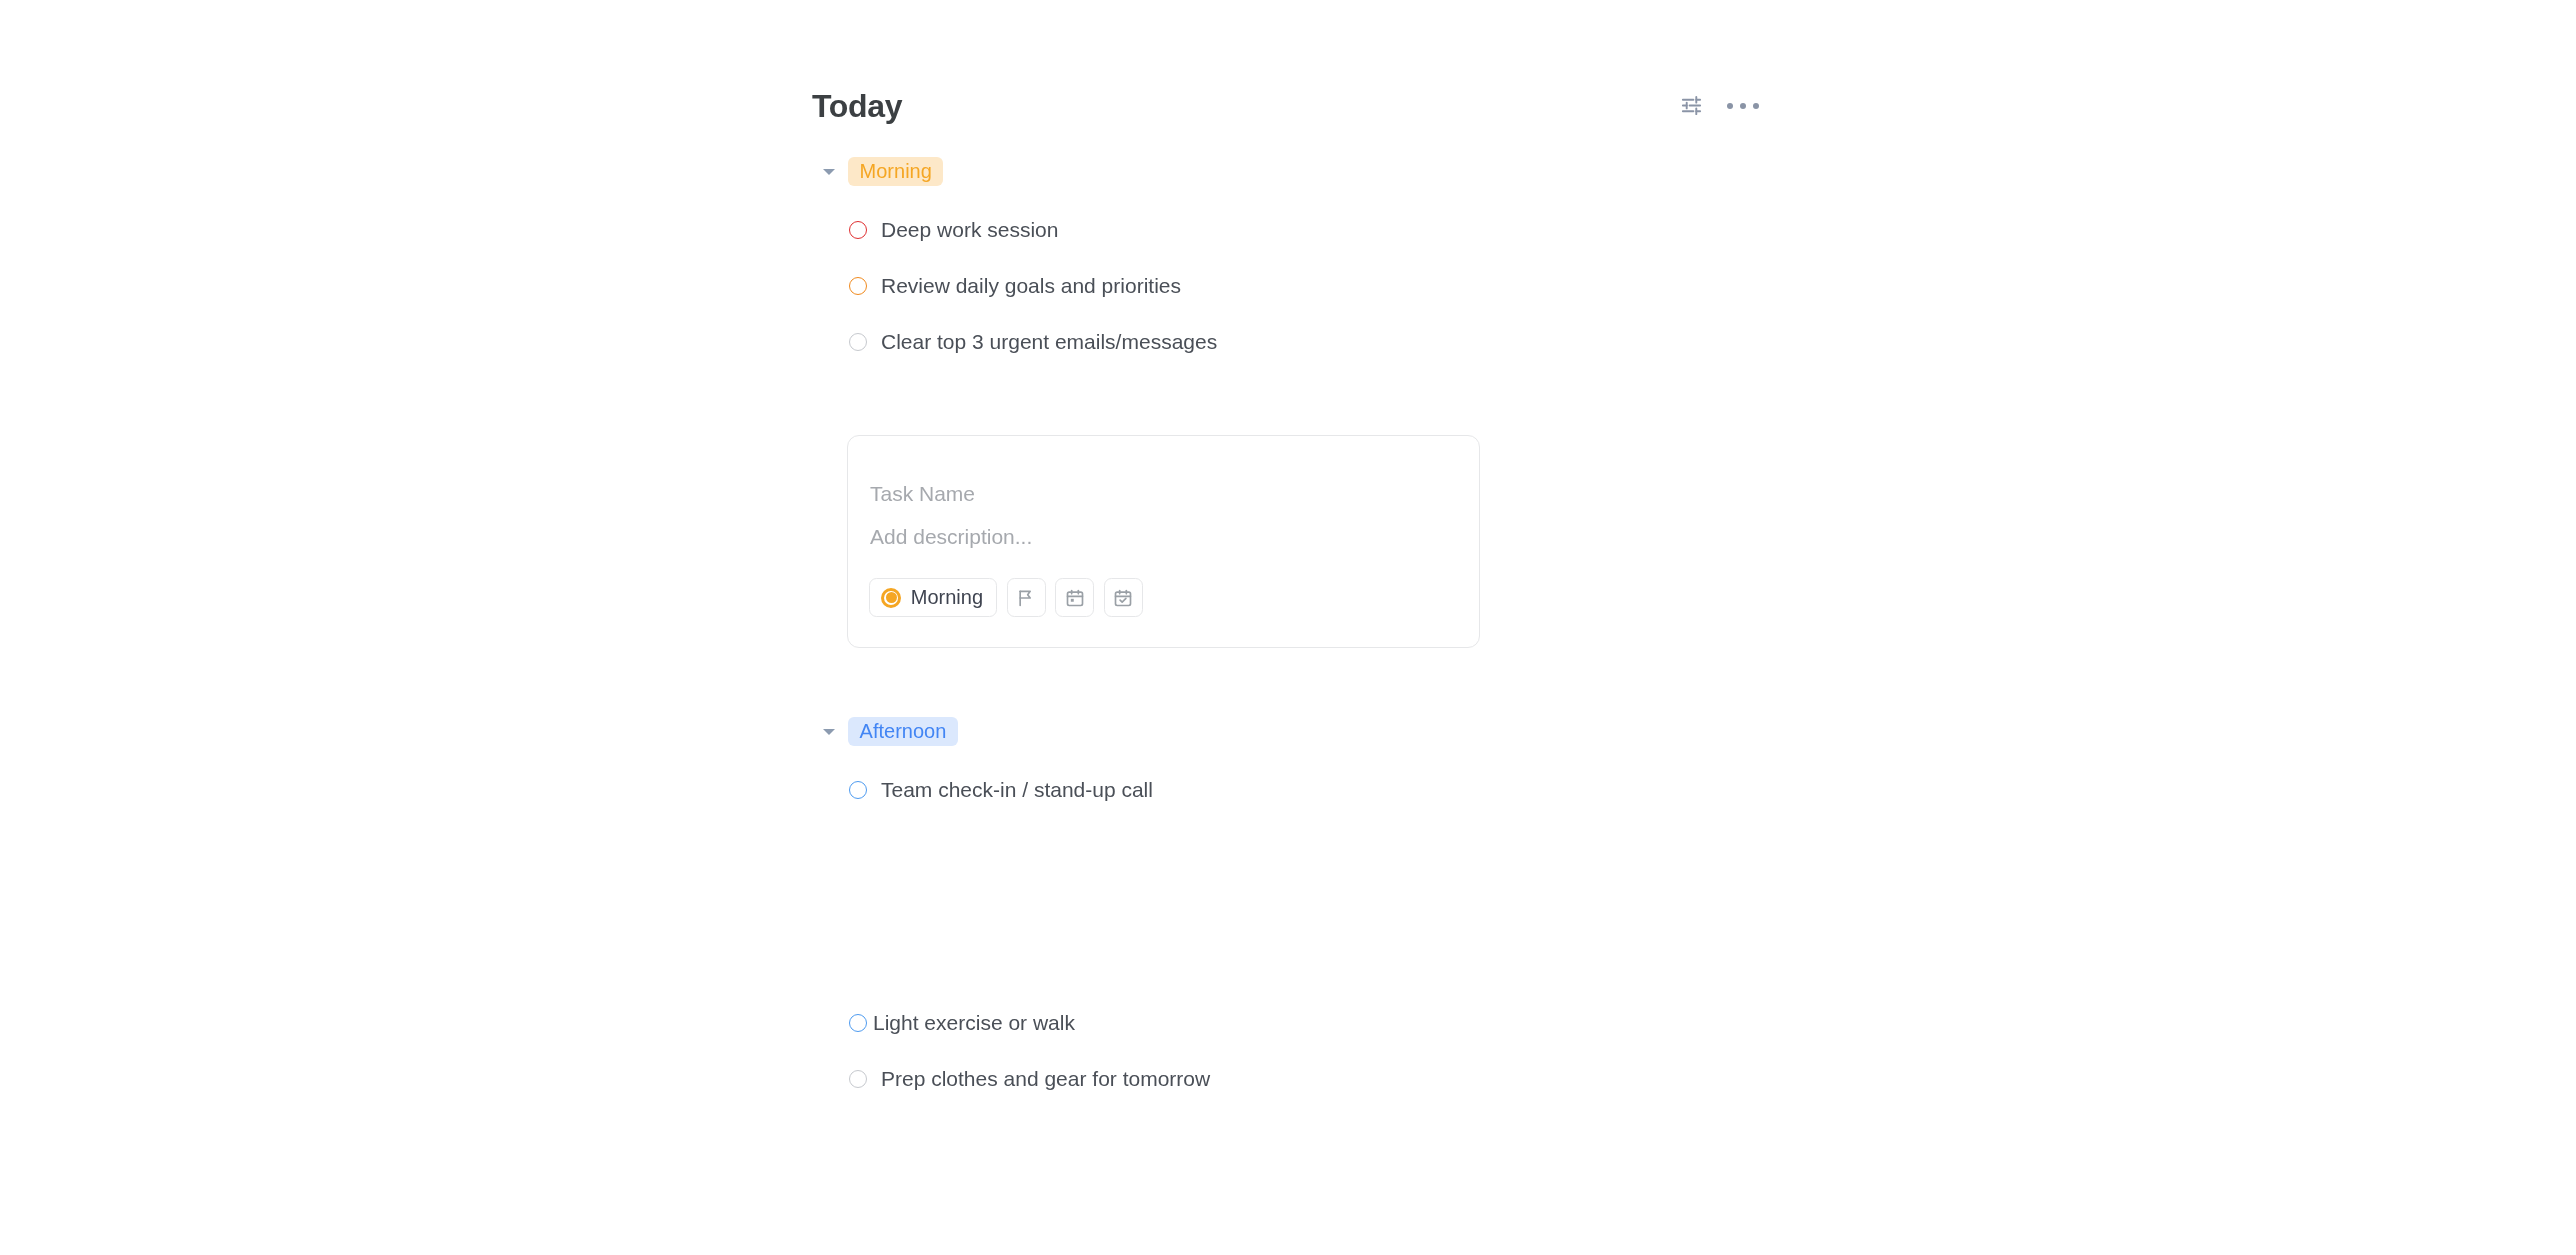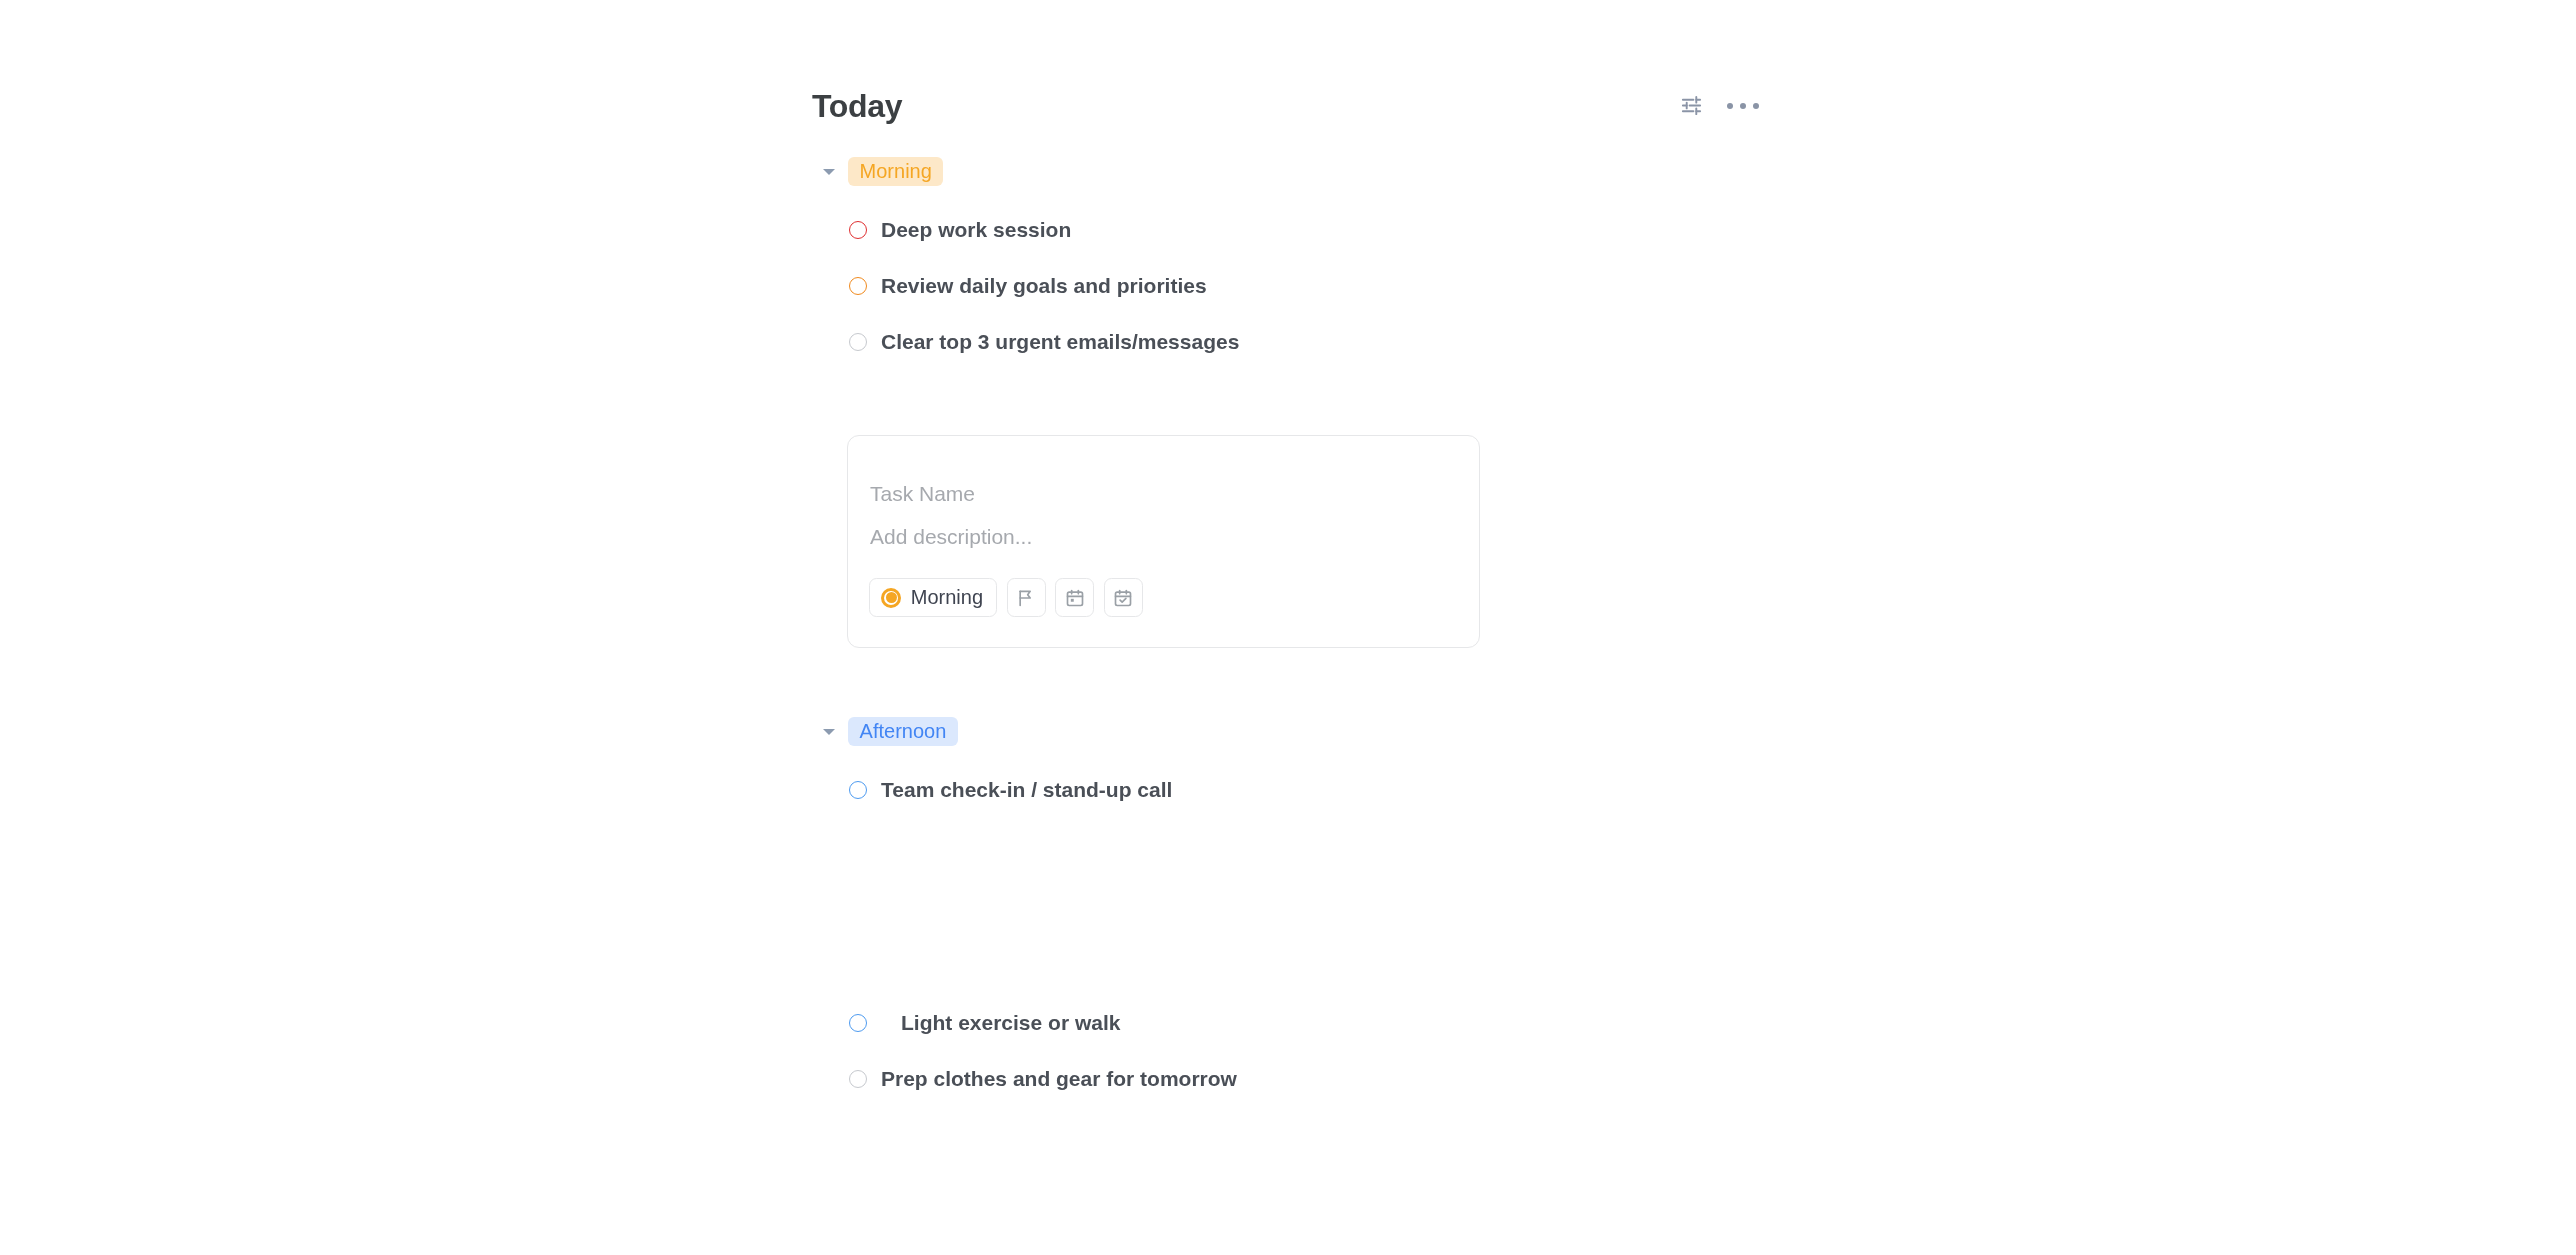--- a/index.html
+++ b/index.html
@@ -58,23 +58,22 @@
   .badge-morning   { background: #fde8c8; color: #f5a623; }
   .badge-afternoon { background: #dbe8fd; color: #4285f4; }
   .badge-evening   { background: #ece6fd; color: #9a4dea; }
 
   
   .tasks { margin-top: 14.8px; }
   .task-row {
     display: flex; align-items: center;
     height: 56px; padding-left: 37px;
     cursor: pointer;
-    font-weight: bold;
-  }
-  .task-row.indented { padding-left: 37px; gap: 28px; }
+  }
+  .task-row.indented { padding-left: 37px; }
   .task-row.indented .task-label { margin-left: 6px; }
   .cbox {
     width: 18px; height: 18px; border-radius: 50%;
     border: 1.7px solid #c6c9ce; flex: none;
     background: transparent; cursor: pointer;
   }
   .cbox.red    { border-color: #df2f31; }
   .cbox.orange { border-color: #f08a1e; }
   .cbox.blue   { border-color: #4e9bf0; }
   .cbox.gray   { border-color: #c6c9ce; }

